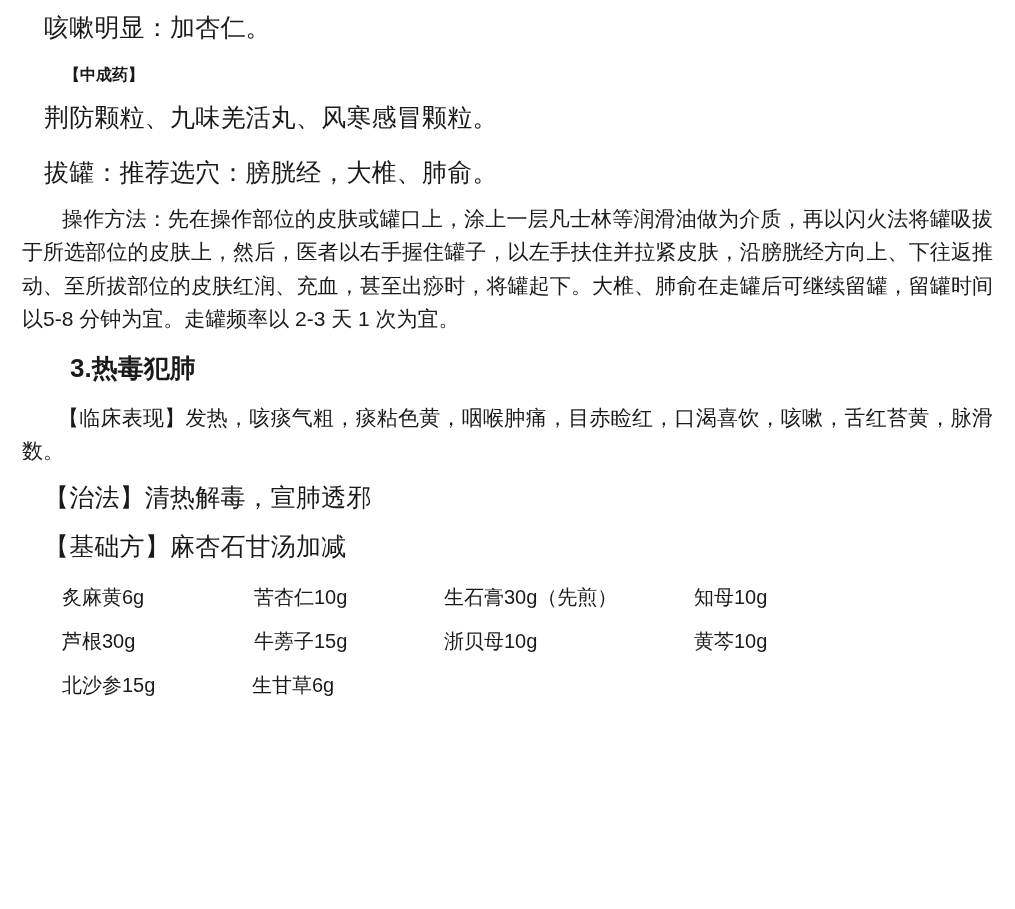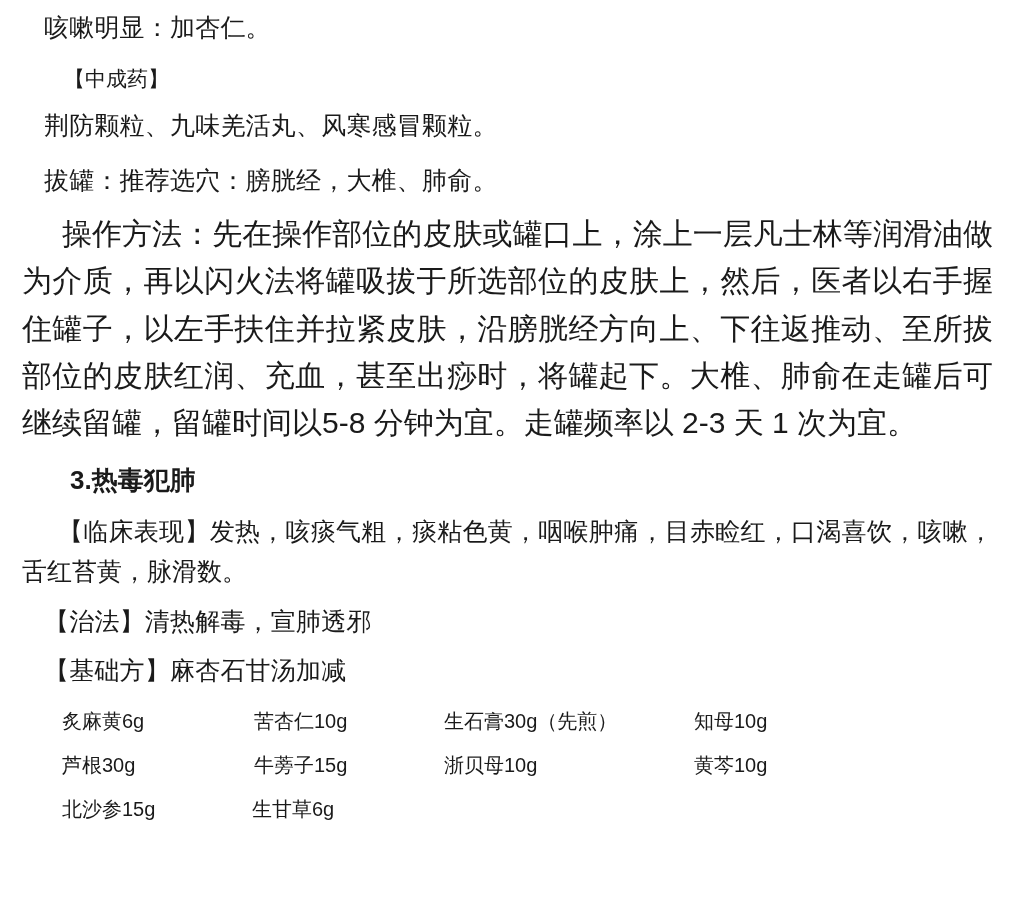--- a/index.html
+++ b/index.html
@@ -25,43 +25,44 @@
     font-size: 25px;
     line-height: 1.52;
     margin: 0 0 11px 0;
     text-align: justify;
     letter-spacing: 0.2px;
   }
   .indent-first {
     padding-left: 22px;
   }
   .block-head {
-    font-size: 21px;
+    font-size: 16px;
     line-height: 1.52;
     margin: 0 0 11px 0;
     padding-left: 42px;
+    font-weight: bold;
   }
   .flow {
-    font-size: 30px;
+    font-size: 21px;
     line-height: 1.58;
     margin: 0 0 11px 0;
     text-align: justify;
     text-justify: inter-ideograph;
     padding-left: 0;
     text-indent: 40px;
   }
   .section-title {
     font-size: 26px;
     line-height: 1.52;
     margin: 14px 0 12px 0;
     padding-left: 48px;
     font-weight: bold;
   }
   .clinical {
-    font-size: 25px;
+    font-size: 21px;
     line-height: 1.58;
     margin: 0 0 11px 0;
     text-align: justify;
     text-justify: inter-ideograph;
     text-indent: 36px;
   }
   .herb-row {
     display: flex;
     font-size: 20px;
     line-height: 1.5;

